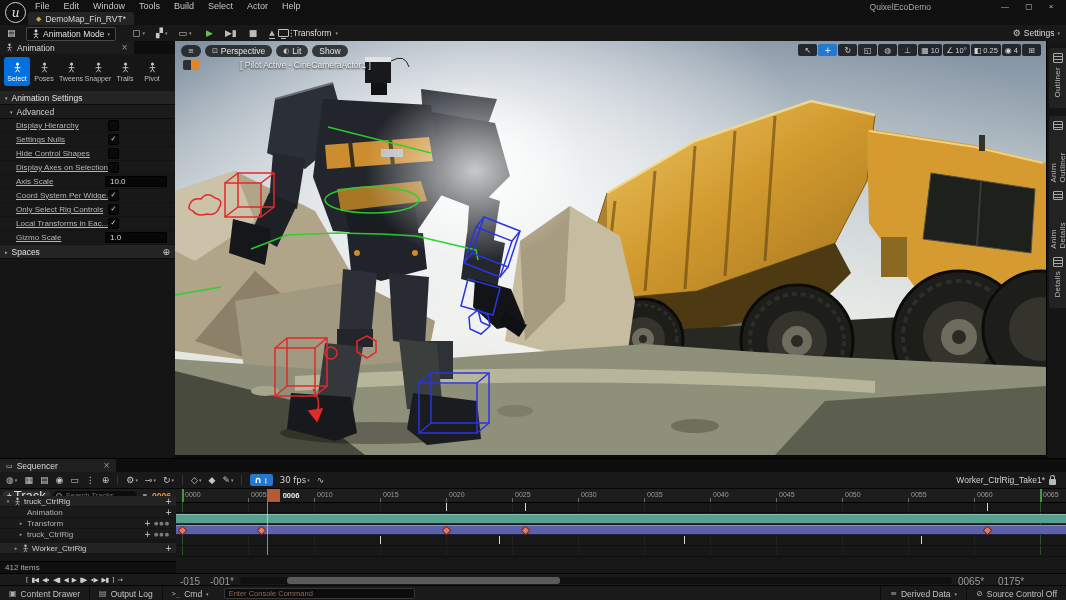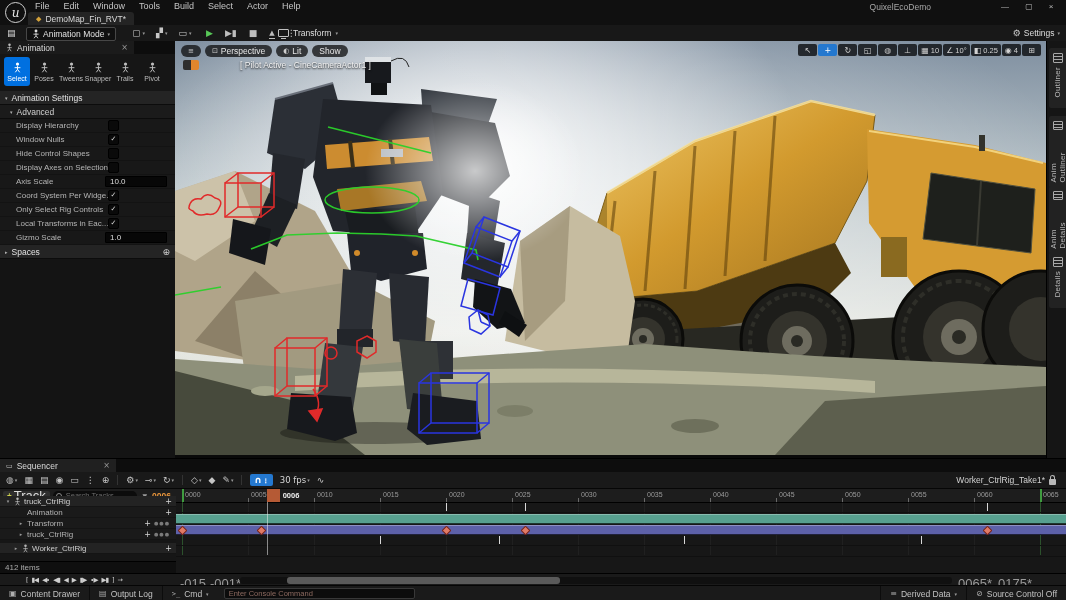--- a/index.html
+++ b/index.html
@@ -40,21 +40,21 @@
   #anim-tab{width:122px;background:#1b1b1b;display:flex;align-items:center;gap:4px;padding:0 6px;}
   #anim-tab .lbl{font-size:8.5px;color:#dadada;flex:1;}
   #anim-tools{height:34px;background:#161616;display:flex;align-items:flex-start;padding:3px 2px 0 4px;gap:1px;}
   .atool{width:26px;height:29px;display:flex;flex-direction:column;align-items:center;justify-content:center;gap:2px;border-radius:3px;color:#bdbdbd;}
   .atool.active{background:#0070e0;color:#fff;}
   .atool-label{font-size:7px;}
   .sect{height:13px;background:#242424;display:flex;align-items:center;padding:0 5px;gap:4px;color:#e2e2e2;font-size:8.5px;border-bottom:1px solid #0c0c0c;}
   .sect .car{font-size:5px;color:#b0b0b0;}
   #advanced-hdr{background:#1b1b1b;color:#cfcfcf;padding-left:10px;}
   .setrow{height:13px;display:flex;align-items:center;padding-left:16px;background:#181818;border-bottom:1px solid #131313;}
-  .setrow .lbl{flex:1;font-size:8px;color:#b5b5b5;white-space:nowrap;overflow:hidden;}
+  .setrow .lbl{flex:1;font-size:8px;color:#b5b5b5;white-space:nowrap;overflow:hidden;text-decoration:underline;}
   .chk{width:9px;height:9px;margin-right:56px;background:#0a0a0a;border:1px solid #000;border-radius:2px;
        color:#d8d8d8;font-size:7px;line-height:8px;text-align:center;}
   .numin{width:56px;height:9px;margin-right:8px;background:#070707;border:1px solid #000;border-radius:1px;
          color:#ddd;font-size:8px;line-height:9px;padding-left:4px;}
   #spaces-hdr .plus-r{margin-left:auto;color:#cfcfcf;font-size:9px;}
 
   
   #viewport{position:absolute;left:175px;top:41px;width:871px;height:417px;background:#0a0a0a;}
   #vp-pills{position:absolute;left:6px;top:4px;display:flex;gap:4px;}
   .pill{height:12px;background:rgba(12,12,12,.75);border-radius:8px;display:flex;align-items:center;gap:3px;
@@ -131,21 +131,21 @@
   .tl-bar{position:absolute;left:0;right:0;top:1px;height:8px;border-top:1px solid rgba(255,255,255,.3);border-bottom:1px solid rgba(0,0,0,.65);}
   .ktick{position:absolute;top:1px;width:1px;height:8px;background:#d8d8d8;}
   .kred{position:absolute;top:2.5px;width:5px;height:5px;background:#e07a66;border:1px solid #7a241a;border-radius:1px;transform:rotate(45deg);}
   #playhead-box{position:absolute;top:0;height:13px;background:#b55a35;}
   #playhead-label{position:absolute;top:2px;font-size:7.5px;font-weight:bold;color:#efefef;}
   #playhead-line{position:absolute;top:13px;height:53px;width:1px;background:rgba(235,235,235,.55);}
 
   #seq-transport{position:absolute;left:0;top:114px;width:1066px;height:13px;background:#1a1a1a;border-top:1px solid #000;}
   #transport{position:absolute;left:26px;top:1px;display:flex;gap:4px;}
   .tbtn{color:#cfcfcf;font-size:6.5px;line-height:11px;letter-spacing:-1px;}
-  .rngval{position:absolute;top:2px;font-size:13px;color:#9a9a9a;}
+  .rngval{position:absolute;top:2px;font-size:10px;color:#9a9a9a;}
   #hscroll{position:absolute;left:240px;top:3px;width:712px;height:7px;background:#101010;border-radius:3px;}
   #hscroll-thumb{position:absolute;left:47px;width:273px;height:7px;background:#5a5a5a;border-radius:3px;}
 
   
   #statusbar{position:absolute;left:0;top:585px;width:1066px;height:15px;background:#1a1a1a;border-top:1px solid #050505;display:flex;align-items:center;}
   .stitem{display:flex;align-items:center;gap:4px;padding:0 9px;height:15px;border-right:1px solid #0c0c0c;color:#c2c2c2;font-size:8.5px;}
   .sticon{color:#b0b0b0;font-size:8px;}
   #console-input{width:185px;height:9px;background:#0c0c0c;border:1px solid #383838;border-radius:2px;
                  margin-left:6px;display:flex;align-items:center;padding-left:4px;color:#8d6a60;font-size:7.5px;}
   #status-right{margin-left:auto;display:flex;}
@@ -284,21 +284,21 @@
     <div class="sect" id="advanced-hdr">
       <span class="car g">▾</span>
       <span>Advanced</span>
     </div>
     <div id="settings-rows">
         <div class="setrow">
     <span class="lbl">Display Hierarchy</span>
           <span class="chk g"></span>
         </div>
         <div class="setrow">
-    <span class="lbl">Window Nulls</span>
+    <span class="lbl">Settings Nulls</span>
           <span class="chk on g">✓</span>
         </div>
         <div class="setrow">
     <span class="lbl">Hide Control Shapes</span>
           <span class="chk g"></span>
         </div>
         <div class="setrow">
     <span class="lbl">Display Axes on Selection</span>
           <span class="chk g"></span>
         </div>

